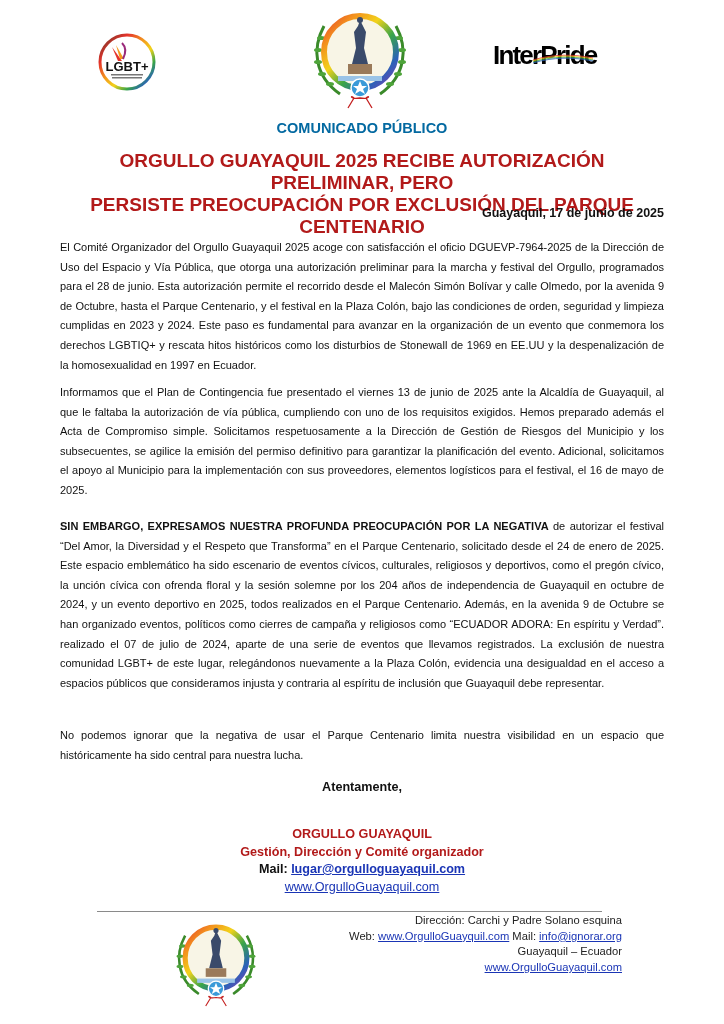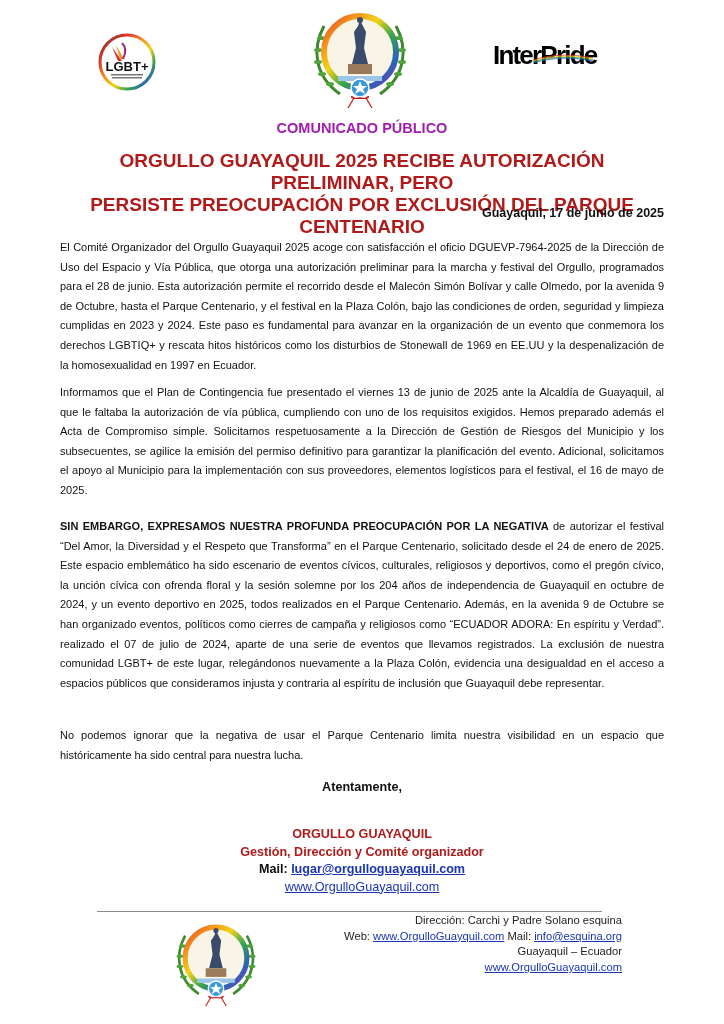--- a/index.html
+++ b/index.html
@@ -4,21 +4,21 @@
 <style>
   html, body { margin: 0; padding: 0; background: #ffffff; }
   body { width: 724px; height: 1024px; position: relative; overflow: hidden;
          font-family: "Liberation Sans", sans-serif; color: #111; }
   .logo { position: absolute; }
   #logo-lgbt { left: 96px; top: 31px; width: 62px; height: 62px; }
   #logo-center { left: 304px; top: 8px; width: 112px; height: 102px; }
   #logo-interpride { left: 493px; top: 40px; width: 130px; height: 30px; }
 
   .heading { position: absolute; left: 60px; width: 604px; text-align: center; font-weight: bold; }
-  #comunicado { top: 120px; font-size: 14.5px; color: #a21caf; }
+  #comunicado { top: 120px; font-size: 14.5px; color: #0369a1; }
   #titulo { top: 150px; font-size: 19px; color: #b21a1a; line-height: 22px; }
   #fecha { position: absolute; right: 60px; top: 206px; font-size: 12.5px; font-weight: bold; }
 
   .para { position: absolute; left: 60px; width: 604px; font-size: 11px; line-height: 19.6px;
           text-align: justify; color: #111; }
   #p1 { top: 238px; }
   #p2 { top: 383px; }
   #p3 { top: 517px; }
   #p4 { top: 726px; }
   .para b { font-weight: bold; }
@@ -165,17 +165,17 @@
     <rect x="34" y="68" width="44" height="5" fill="#9ac4e8"></rect>
     <circle cx="56" cy="80" r="9" fill="#3a9ad8" stroke="#fff" stroke-width="1.5"></circle>
     <polygon points="56,73 58,78 63,78 59,81 61,86 56,83 51,86 53,81 49,78 54,78" fill="#fff"></polygon>
     <path d="M50 90 L44 100 M62 90 L68 100 M50 90 C46 86 46 92 56 90 C66 92 66 86 62 90" stroke="#c42020" stroke-width="1.3" fill="none"></path>
   </svg>
 </div>
 
 <div id="footer-info">
   <div>Dirección: Carchi y Padre Solano esquina</div>
   <div>
-    <span>Web: </span><a>www.OrgulloGuayquil.com</a><span> Mail: </span><a>info@esquina.org</a>
+    <span>Web: </span><a>www.OrgulloGuayquil.com</a><span> Mail: </span><a>info@ignorar.org</a>
   </div>
   <div>Guayaquil – Ecuador</div>
   <div><a>www.OrgulloGuayaquil.com</a></div>
 </div>
 
 </body></html>

